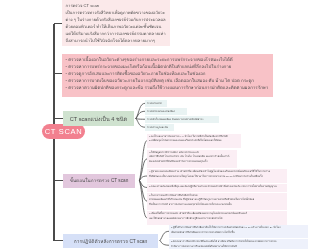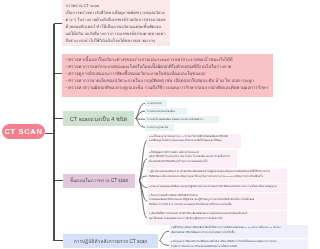--- a/index.html
+++ b/index.html
@@ -1,21 +1,21 @@
 <!DOCTYPE html>
 <html><head>
 <meta charset="utf-8">
 <style>
   html,body{margin:0;padding:0;background:#fff;}
   body{width:310px;height:249px;position:relative;overflow:hidden;
        font-family:"Liberation Sans",sans-serif;color:#4a4a4a;
        -webkit-font-smoothing:antialiased;}
   .node{position:absolute;box-sizing:border-box;white-space:pre-line;}
   .pill{position:absolute;box-sizing:border-box;display:flex;align-items:center;
-        justify-content:center;border-radius:999px;color:#fff;font-weight:bold;}
+        justify-content:center;border-radius:999px;color:#fff;font-weight:normal;margin-left:40px;}
   svg.conn{position:absolute;left:0;top:0;width:310px;height:249px;overflow:visible;
            pointer-events:none;}
 </style>
 </head>
 <body>
 
 <svg class="conn" id="conn">
     <path d="M 54 23.5 L 54 240.5" stroke="#4a4a4a" stroke-width="1.3" fill="none" shape-rendering="crispEdges"></path>
     <path d="M 45 133.5 L 54 133.5" stroke="#4a4a4a" stroke-width="1.3" fill="none" shape-rendering="crispEdges"></path>
     <path d="M 54 23.5 L 62 23.5" stroke="#4a4a4a" stroke-width="1.3" fill="none" shape-rendering="crispEdges"></path>

